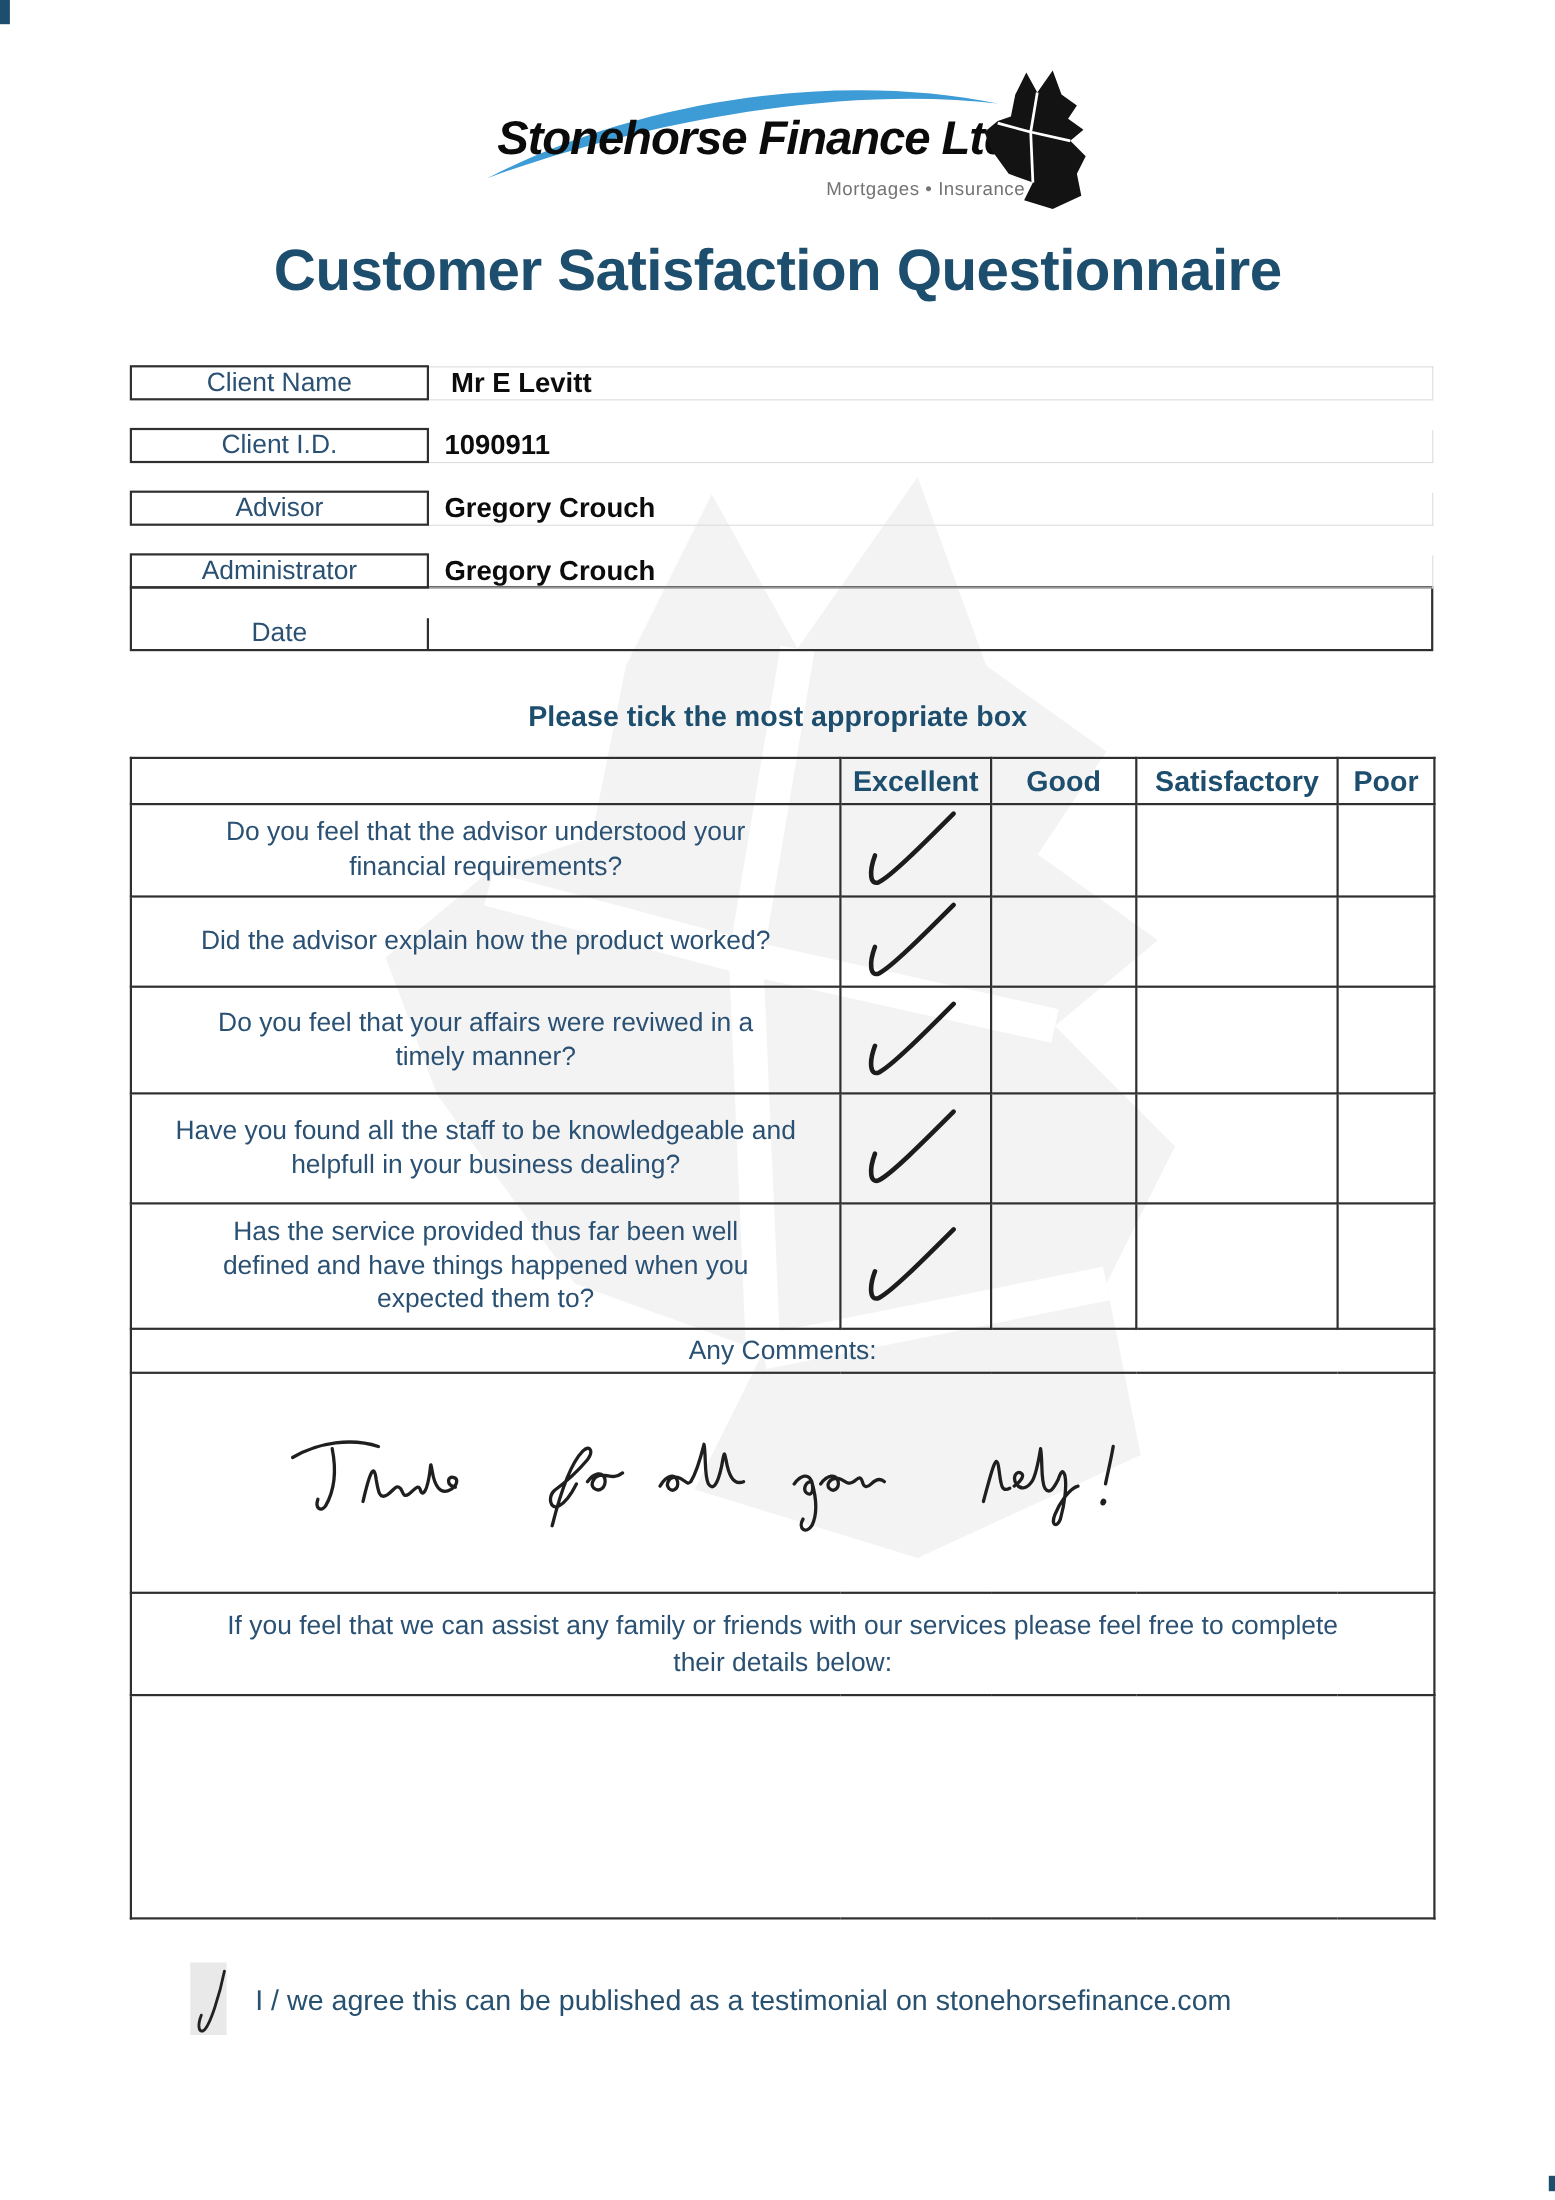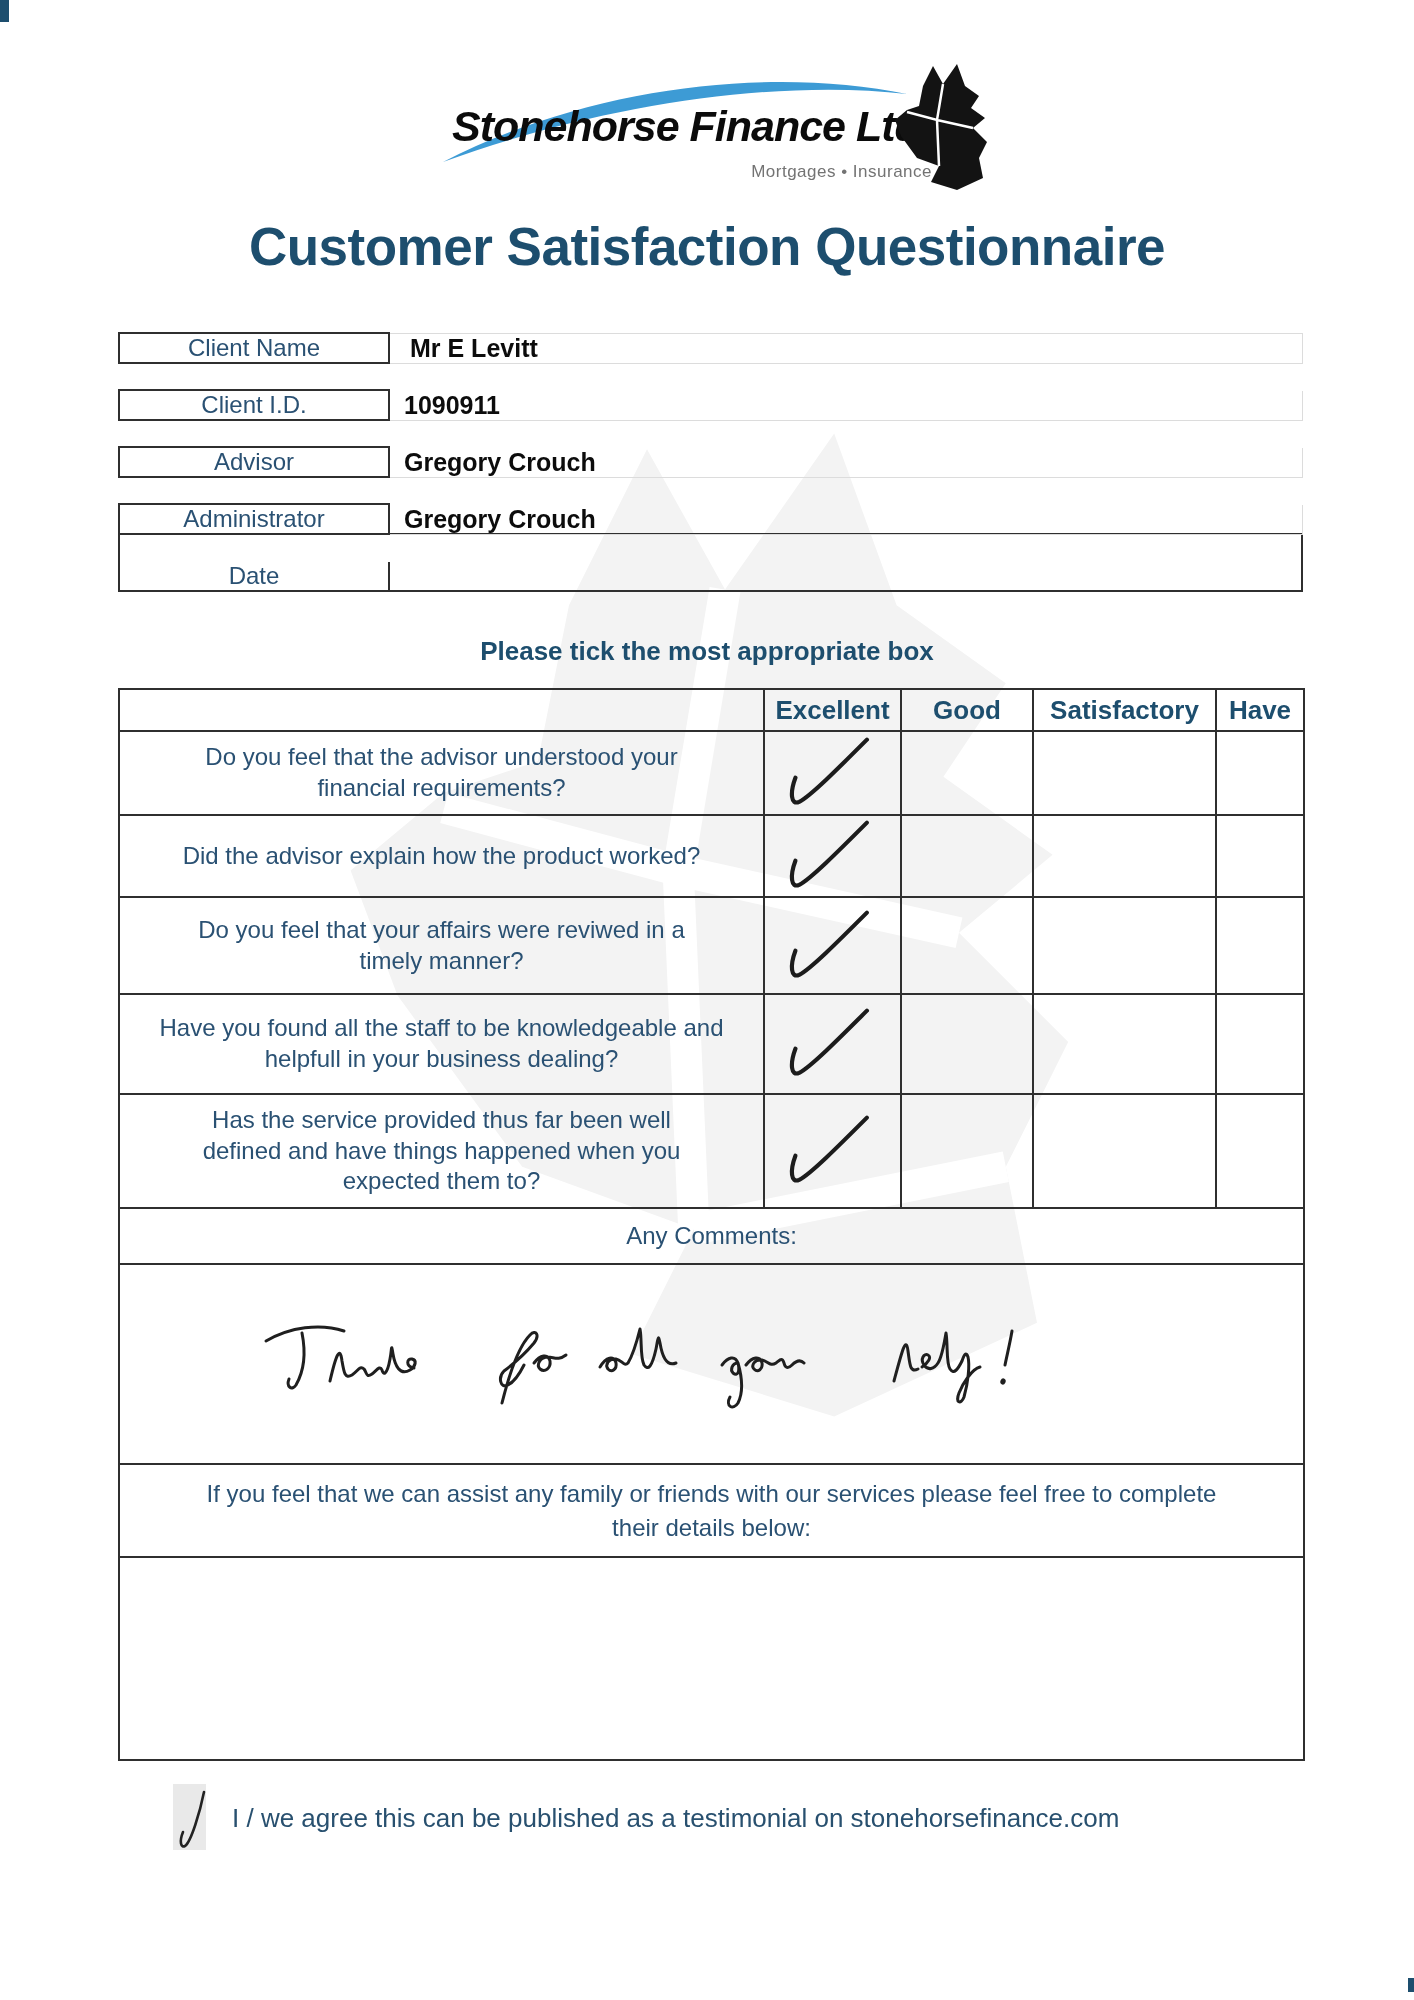--- a/index.html
+++ b/index.html
@@ -70,21 +70,21 @@
   .q-inner { margin:0 auto; font-size:24px; color:#2a5173; line-height:1.28; }
   .r1 .q-inner { max-width:545px; }
   .r2 .q-inner { max-width:610px; }
   .r3 .q-inner { max-width:530px; }
   .r4 .q-inner { max-width:565px; }
   .r5 .q-inner { max-width:510px; }
   tr.r1 { height:84px; } tr.r2 { height:79px; } tr.r3 { height:97px; }
   tr.r4 { height:100px; } tr.r5 { height:114px; }
   td.rate { text-align:center; vertical-align:middle; padding:0; }
   td.rate svg { display:block; margin:2px auto 0 14px; }
-  tr.comments-label-row { height:56px; }
+  tr.comments-label-row { height:40px; }
   tr.comments-label-row td { text-align:center; font-size:24px; color:#2a5173; }
   tr.comments-box-row { height:200px; }
   tr.comments-box-row td { position:relative; vertical-align:top; }
   .handwriting { position:absolute; left:130px; top:42px; }
   tr.referral-text-row { height:93px; }
   tr.referral-text-row td { text-align:center; font-size:24px; color:#2a5173; line-height:1.38;margin-top:27px; }
   .ref-inner { max-width:1010px; margin:0 auto; }
   tr.referral-box-row { height:203px; }
 
   
@@ -153,21 +153,21 @@
         <col style="width:132px">
         <col style="width:183px">
         <col style="width:88px">
     </colgroup>
     <tbody>
         <tr>
       <th></th>
       <th>Excellent</th>
       <th>Good</th>
       <th>Satisfactory</th>
-      <th>Have</th>
+      <th>Poor</th>
     </tr>
     <tr class="r1">
       <td class="qcell">
             <div class="q-inner">Do you feel that the advisor understood your financial requirements?</div>
           </td>
       <td class="rate">
   <svg width="96" height="78" viewBox="0 0 100 84">
     <path d="M16,46 C10,62 11,76 20,72 C32,66 62,36 93,5" fill="none" stroke="#1c1c1c" stroke-width="4.5" stroke-linecap="round"></path>
   </svg>
 </td>

